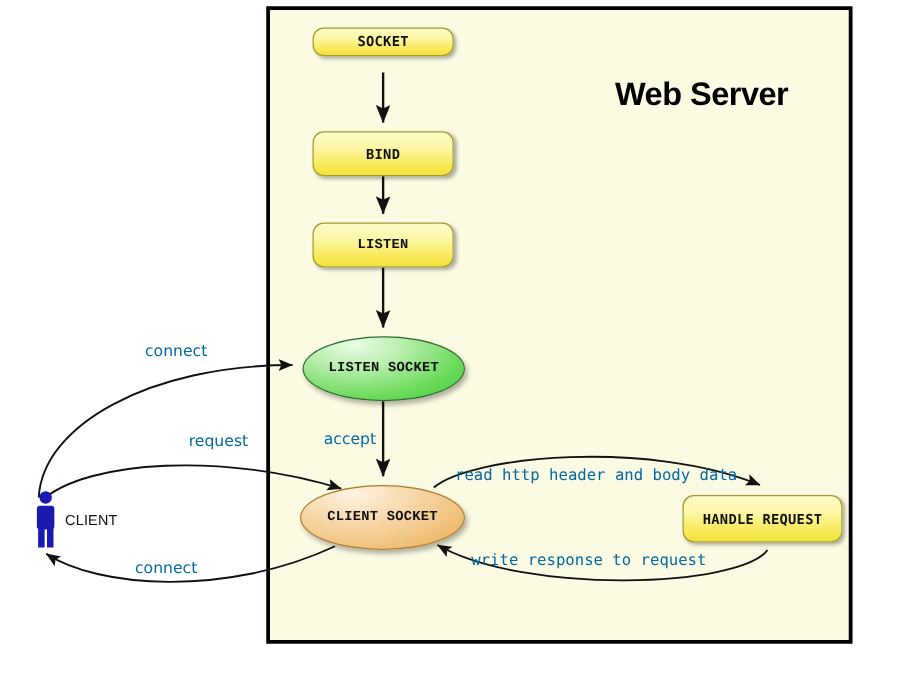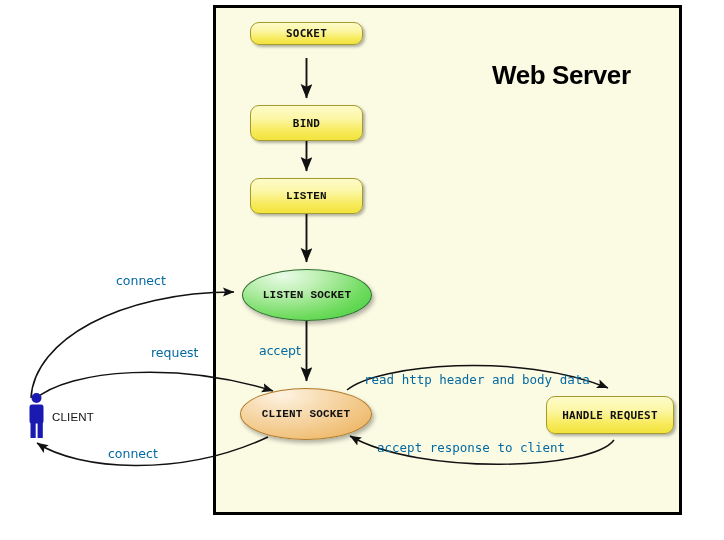--- a/index.html
+++ b/index.html
@@ -198,15 +198,15 @@
   <div class="edge-label lbl-sans" style="left:116px; top:273px;">connect</div>
 
   <div class="edge-label lbl-sans" style="left:259px; top:343px;">accept</div>
 
   <div class="edge-label lbl-sans" style="left:112px; top:345px;margin-left:39px;">request</div>
 
   <div class="edge-label lbl-sans" style="left:108px; top:446px;">connect</div>
 
   <div class="edge-label lbl-mono" style="left:364px; top:344px;margin-top:28px;">read http header and body data</div>
 
-  <div class="edge-label lbl-mono" style="left:377px; top:440px;">accept response to client</div>
+  <div class="edge-label lbl-mono" style="left:377px; top:440px;">write response to request</div>
 
 </div>
 
 </body></html>

